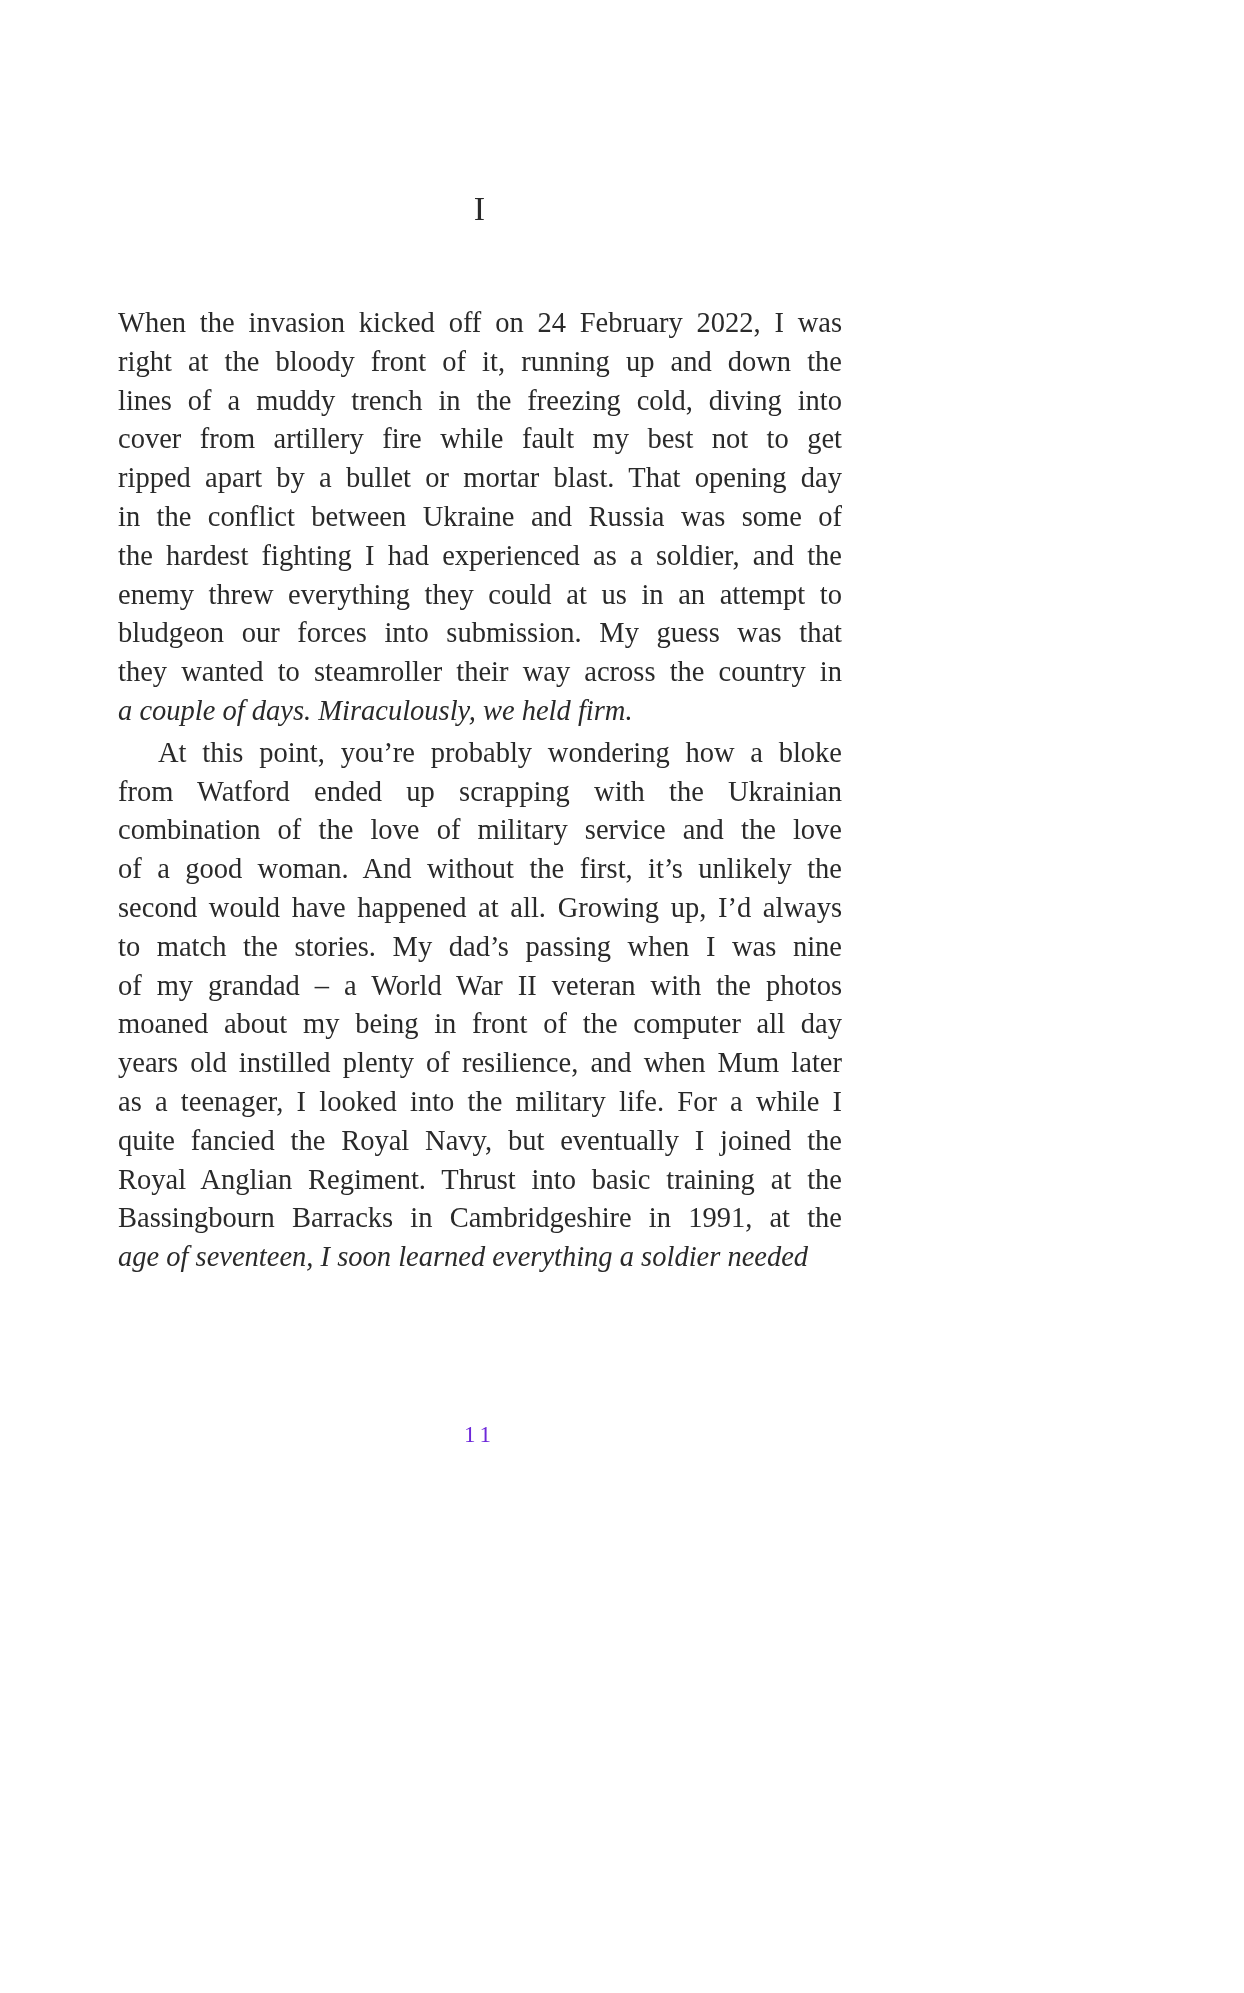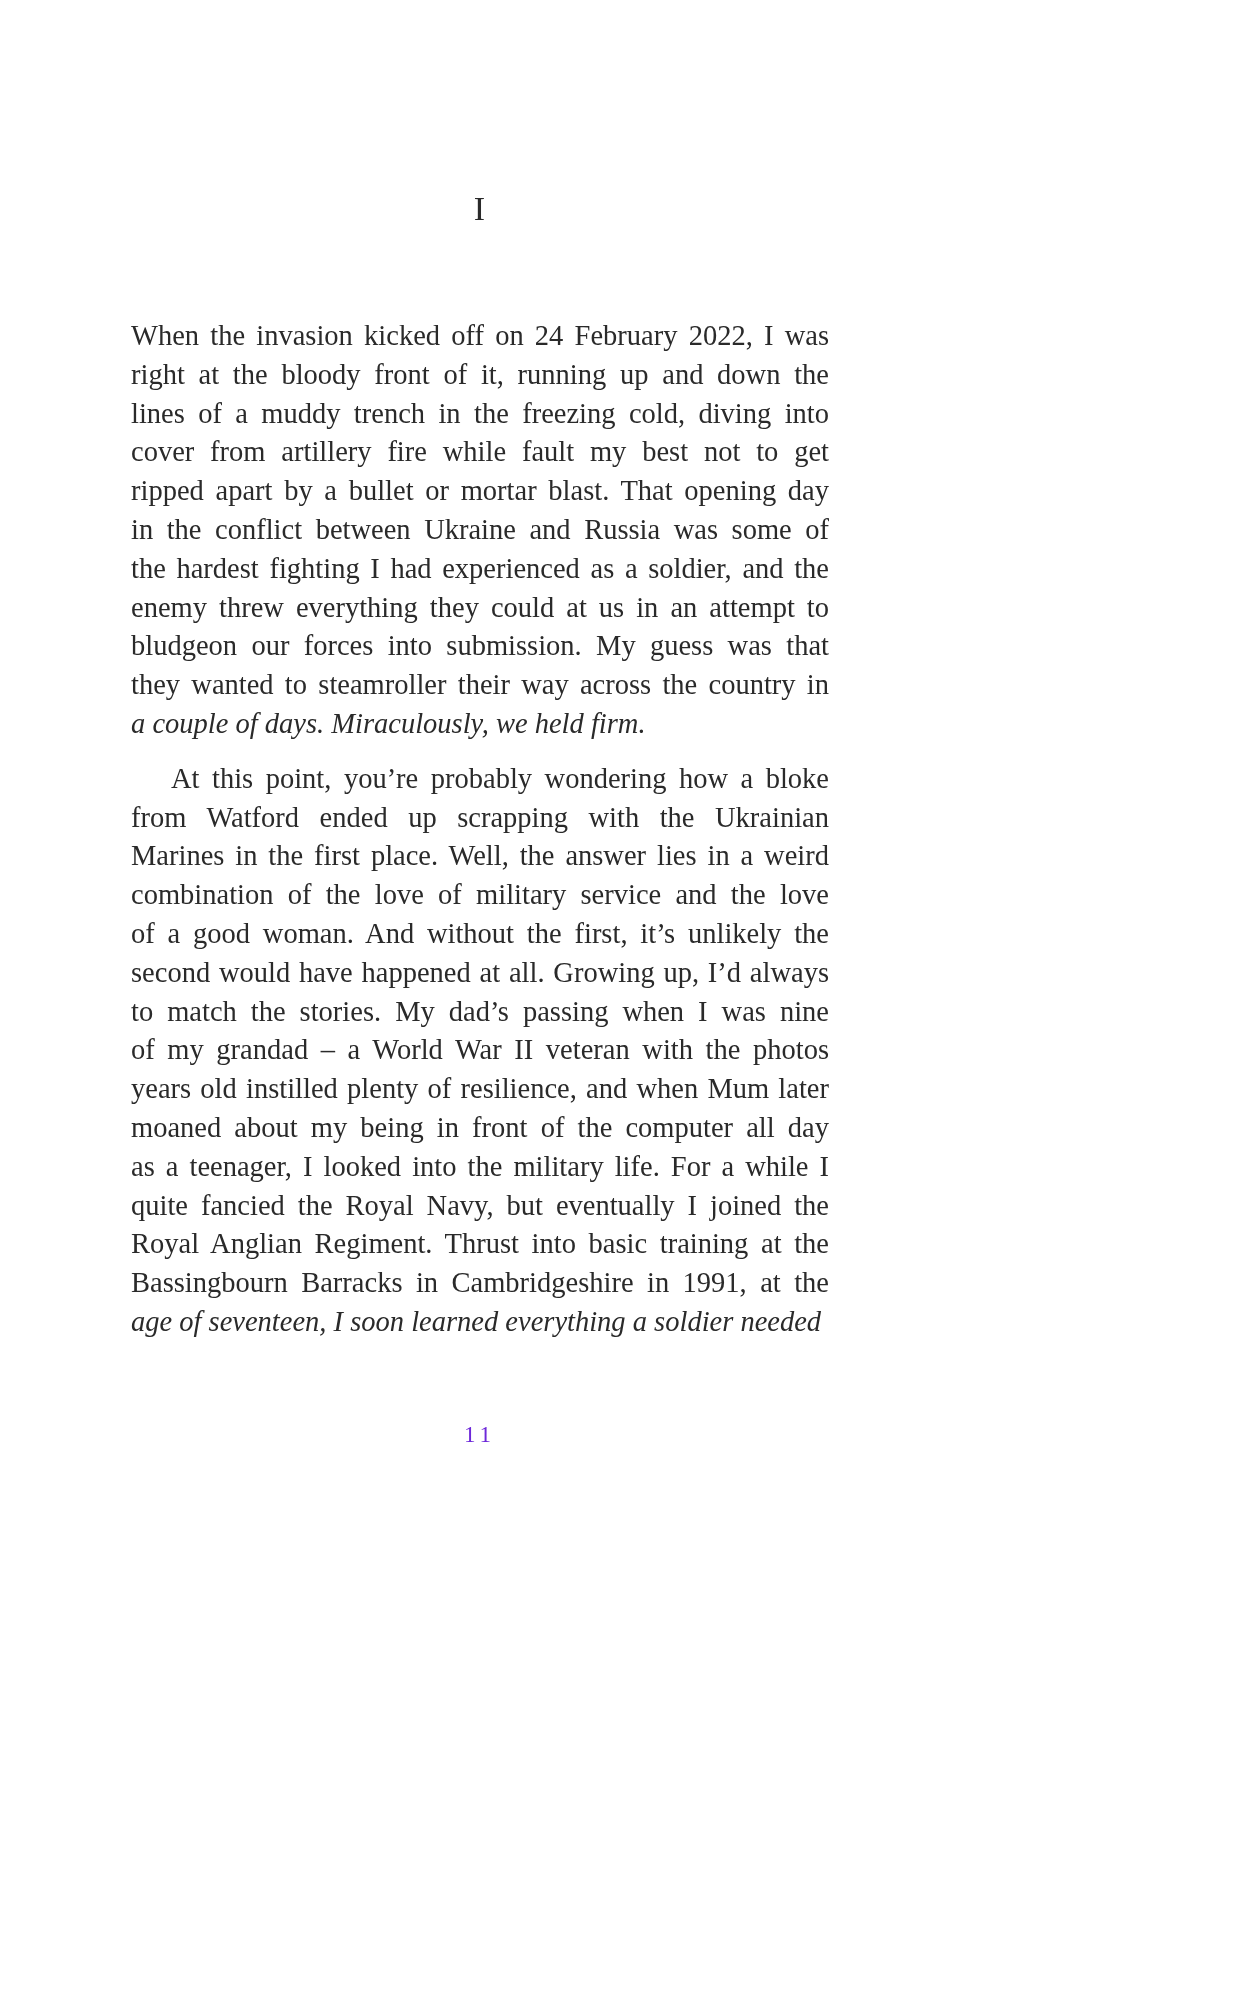--- a/index.html
+++ b/index.html
@@ -34,21 +34,21 @@
   }
   .text-block {
     position: absolute;
     top: 301px;
     left: 115px;
     width: 730px;
     font-size: 28.5px;
     font-feature-settings: "onum" 1;
   }
   .paragraph {
-    margin: 16px;
+    margin: 3px;
     padding: 0;
   }
   .line {
     height: 38.8px;
     line-height: 38.8px;
     text-align: justify;
     text-align-last: justify;
     overflow: visible;
   }
   .line.last {
@@ -90,28 +90,27 @@
       <div class="line">the hardest fighting I had experienced as a soldier, and the</div>
       <div class="line">enemy threw everything they could at us in an attempt to</div>
       <div class="line">bludgeon our forces into submission. My guess was that</div>
       <div class="line">they wanted to steamroller their way across the country in</div>
       <div class="line last">a couple of days. Miraculously, we held firm.</div>
     </div>
 
     <div class="paragraph">
       <div class="line indent">At this point, you’re probably wondering how a bloke</div>
       <div class="line">from Watford ended up scrapping with the Ukrainian</div>
-      <div class="line">Marines in the first place. Well, the answer lies in a weird</div>
       <div class="line">combination of the love of military service and the love</div>
       <div class="line">of a good woman. And without the first, it’s unlikely the</div>
       <div class="line">second would have happened at all. Growing up, I’d always</div>
       <div class="line">to match the stories. My dad’s passing when I was nine</div>
       <div class="line">of my grandad – a World War II veteran with the photos</div>
+      <div class="line">moaned about my being in front of the computer all day</div>
       <div class="line">years old instilled plenty of resilience, and when Mum later</div>
-      <div class="line">moaned about my being in front of the computer all day</div>
       <div class="line">as a teenager, I looked into the military life. For a while I</div>
       <div class="line">quite fancied the Royal Navy, but eventually I joined the</div>
       <div class="line">Royal Anglian Regiment. Thrust into basic training at the</div>
       <div class="line">Bassingbourn Barracks in Cambridgeshire in 1991, at the</div>
       <div class="line last">age of seventeen, I soon learned everything a soldier needed</div>
     </div>
 
   </div>
 
   <div class="page-number">11</div>

